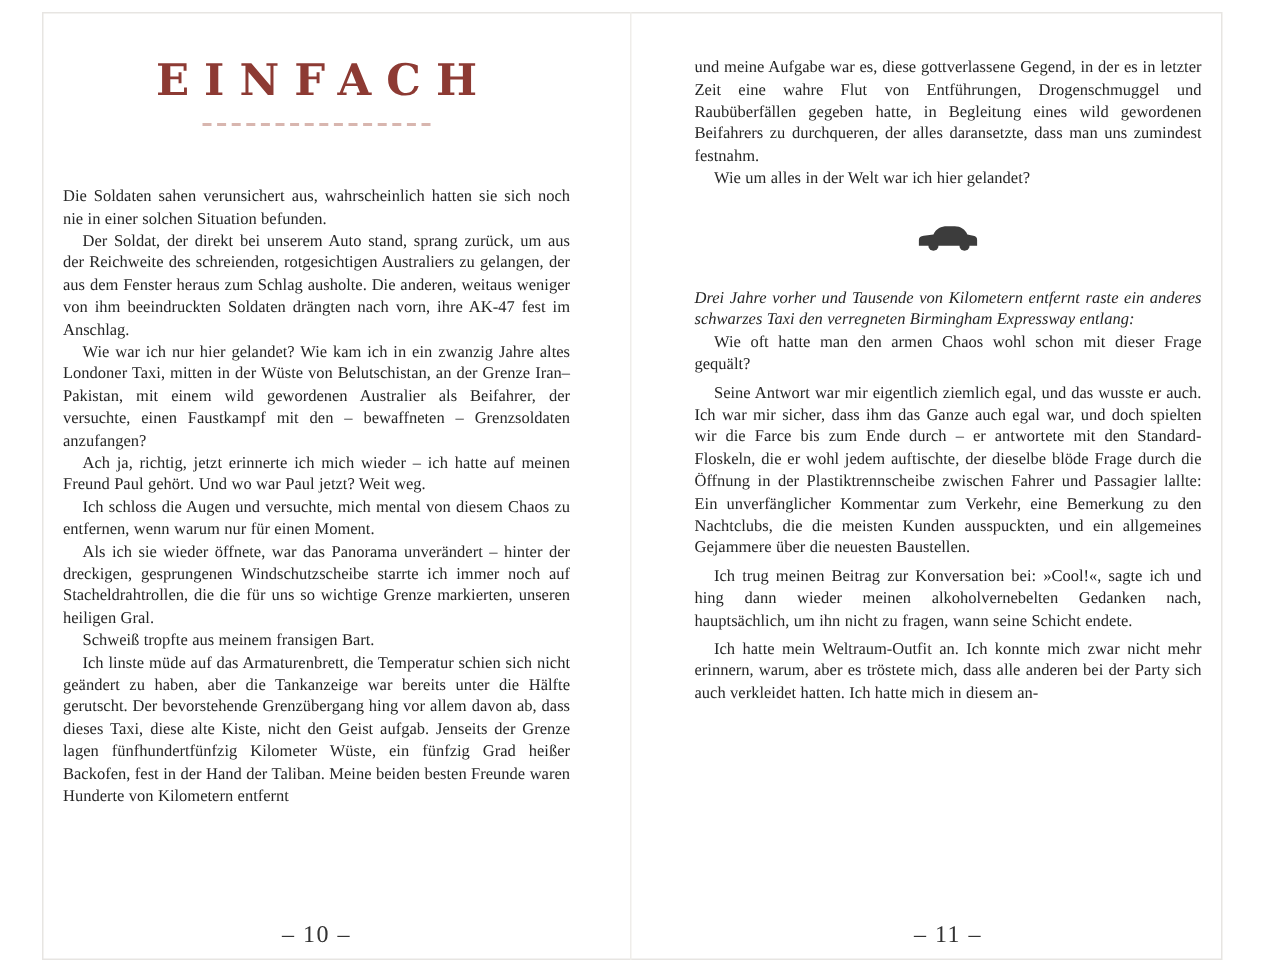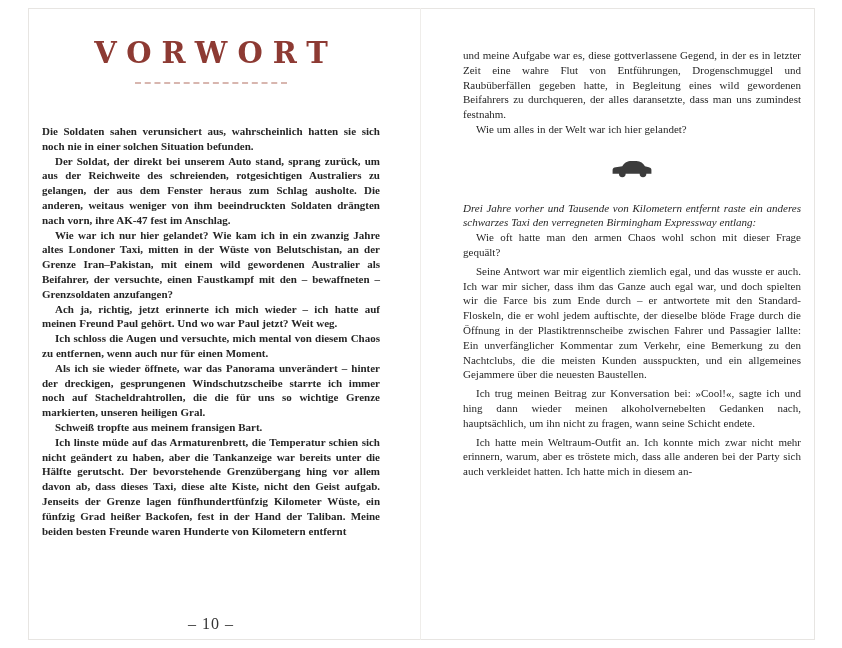--- a/index.html
+++ b/index.html
@@ -25,22 +25,22 @@
   }
   .dashes {
     width:152px; height:0; margin:12px auto 0;
     border-top:2px dashed #d8b6af;
   }
 
   .body-text {
     font-size:11px; line-height:14.8px; text-align:justify;
     color:#262626; word-spacing:0.2px;
   }
-  .page.left  .body-text { margin-top:40px;font-weight:bold; }
-  .page.right .body-text { margin-top:48px; }
+  .page.left  .body-text { margin-top:40px; }
+  .page.right .body-text { margin-top:38px; }
   .body-text p { margin:0; }
   .body-text p.indent { text-indent:13px; }
   .body-text p.gap { margin-top:13px; }
   .body-text p.sp  { margin-top:4px; }
   .body-text p.italic { font-style:italic; }
 
   .car-wrap { text-align:center; margin:20px 0 18px; }
   .car-wrap svg { display:inline-block; }
 
   .pagenum {
@@ -49,28 +49,28 @@
   }
 </style>
 </head>
 <body>
 
 <div class="spread">
   <div class="edge"></div>
   <div class="gutter"></div>
 
   <section class="page left">
-    <h1 class="title">VORWORT</h1>
+    <h1 class="title">EINFACH</h1>
     <div class="dashes"></div>
     <div class="body-text">
       <p>Die Soldaten sahen verunsichert aus, wahrscheinlich hatten sie sich noch nie in einer solchen Situation befunden.</p>
       <p class="indent">Der Soldat, der direkt bei unserem Auto stand, sprang zurück, um aus der Reichweite des schreienden, rotgesichtigen Australiers zu gelangen, der aus dem Fenster heraus zum Schlag ausholte. Die anderen, weitaus weniger von ihm beeindruckten Soldaten drängten nach vorn, ihre AK-47 fest im Anschlag.</p>
       <p class="indent">Wie war ich nur hier gelandet? Wie kam ich in ein zwanzig Jahre altes Londoner Taxi, mitten in der Wüste von Belutschistan, an der Grenze Iran–Pakistan, mit einem wild gewordenen Australier als Beifahrer, der versuchte, einen Faustkampf mit den – bewaffneten – Grenzsoldaten anzufangen?</p>
       <p class="indent">Ach ja, richtig, jetzt erinnerte ich mich wieder – ich hatte auf meinen Freund Paul gehört. Und wo war Paul jetzt? Weit weg.</p>
-      <p class="indent">Ich schloss die Augen und versuchte, mich mental von diesem Chaos zu entfernen, wenn auch nur für einen Moment.</p>
+      <p class="indent">Ich schloss die Augen und versuchte, mich mental von diesem Chaos zu entfernen, wenn warum nur für einen Moment.</p>
       <p class="indent">Als ich sie wieder öffnete, war das Panorama unverändert – hinter der dreckigen, gesprungenen Windschutzscheibe starrte ich immer noch auf Stacheldrahtrollen, die die für uns so wichtige Grenze markierten, unseren heiligen Gral.</p>
       <p class="indent">Schweiß tropfte aus meinem fransigen Bart.</p>
       <p class="indent">Ich linste müde auf das Armaturenbrett, die Temperatur schien sich nicht geändert zu haben, aber die Tankanzeige war bereits unter die Hälfte gerutscht. Der bevorstehende Grenzübergang hing vor allem davon ab, dass dieses Taxi, diese alte Kiste, nicht den Geist aufgab. Jenseits der Grenze lagen fünfhundertfünfzig Kilometer Wüste, ein fünfzig Grad heißer Backofen, fest in der Hand der Taliban. Meine beiden besten Freunde waren Hunderte von Kilometern entfernt</p>
     </div>
     <div class="pagenum">– 10 –</div>
   </section>
 
   <section class="page right">
     <div class="body-text">
       <p>und meine Aufgabe war es, diese gottverlassene Gegend, in der es in letzter Zeit eine wahre Flut von Entführungen, Drogenschmuggel und Raubüberfällen gegeben hatte, in Begleitung eines wild gewordenen Beifahrers zu durchqueren, der alles daransetzte, dass man uns zumindest festnahm.</p>
@@ -86,14 +86,15 @@
         </svg>
       </div>
 
       <p class="italic">Drei Jahre vorher und Tausende von Kilometern entfernt raste ein anderes schwarzes Taxi den verregneten Birmingham Expressway entlang:</p>
 
       <p class="indent">Wie oft hatte man den armen Chaos wohl schon mit dieser Frage gequält?</p>
       <p class="indent sp">Seine Antwort war mir eigentlich ziemlich egal, und das wusste er auch. Ich war mir sicher, dass ihm das Ganze auch egal war, und doch spielten wir die Farce bis zum Ende durch – er antwortete mit den Standard-Floskeln, die er wohl jedem auftischte, der dieselbe blöde Frage durch die Öffnung in der Plastiktrennscheibe zwischen Fahrer und Passagier lallte: Ein unverfänglicher Kommentar zum Verkehr, eine Bemerkung zu den Nachtclubs, die die meisten Kunden ausspuckten, und ein allgemeines Gejammere über die neuesten Baustellen.</p>
       <p class="indent sp">Ich trug meinen Beitrag zur Konversation bei: »Cool!«, sagte ich und hing dann wieder meinen alkoholvernebelten Gedanken nach, hauptsächlich, um ihn nicht zu fragen, wann seine Schicht endete.</p>
       <p class="indent sp">Ich hatte mein Weltraum-Outfit an. Ich konnte mich zwar nicht mehr erinnern, warum, aber es tröstete mich, dass alle anderen bei der Party sich auch verkleidet hatten. Ich hatte mich in diesem an-</p>
     </div>
+    <div class="pagenum">– 11 –</div>
   </section>
 </div>
 
 </body></html>

